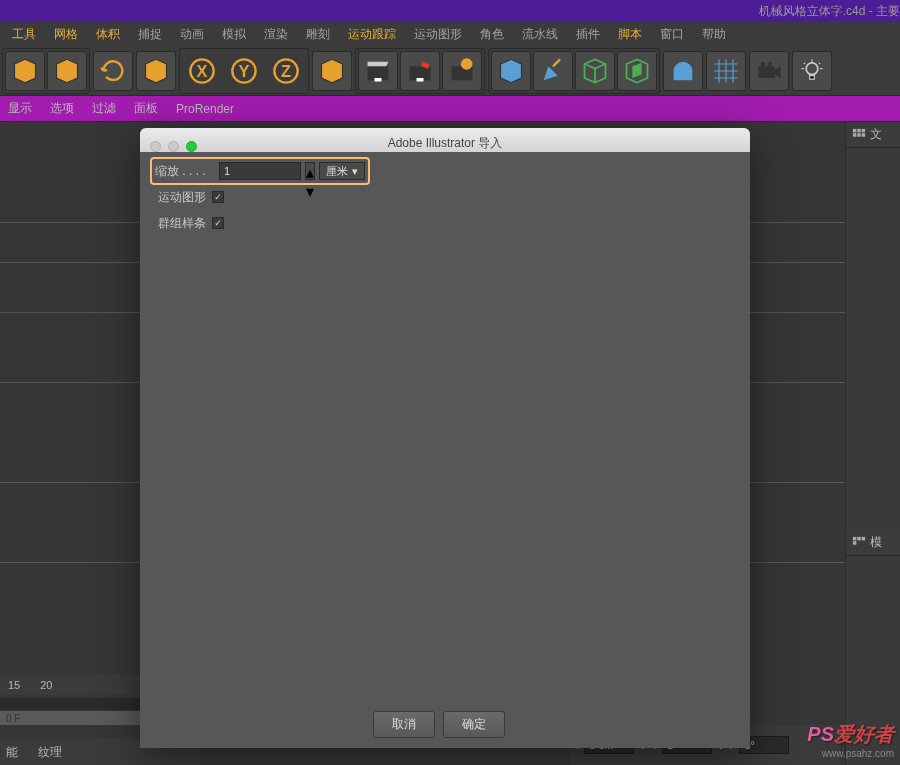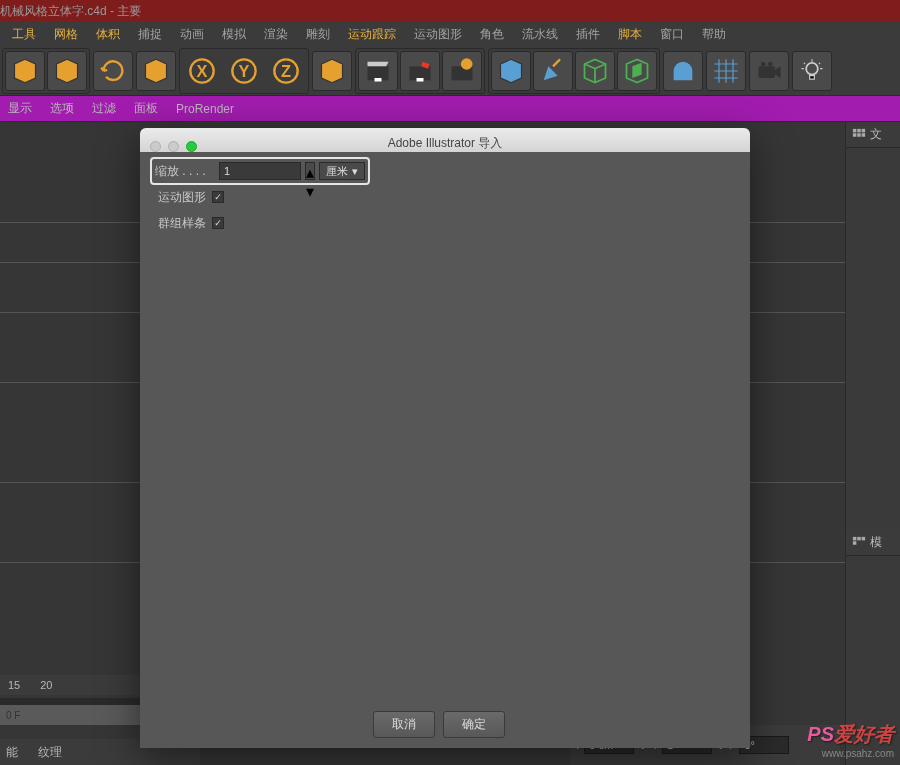--- a/index.html
+++ b/index.html
@@ -1,18 +1,18 @@
 <!DOCTYPE html>
 <html><head>
   <meta charset="utf-8">
   <style>
     * { margin: 0; padding: 0; box-sizing: border-box; font-family: "Microsoft YaHei", Arial, sans-serif; }
     body { width: 900px; height: 765px; background: #3b3b3b; overflow: hidden; position: relative; }
     
-    .title-bar { height: 22px; background: #7f1d1d; color: #999; font-size: 12px; text-align: left; line-height: 22px; }
+    .title-bar { height: 22px; background: #4c1d95; color: #999; font-size: 12px; text-align: right; line-height: 22px; }
     
     .menu-bar { height: 24px; background: #3b3b3b; display: flex; align-items: center; padding-left: 4px; gap: 2px; }
     .menu-item { color: #a3a3a3; font-size: 12px; padding: 3px 8px; cursor: pointer; }
     .menu-item.highlight { color: #e6b040; }
     
     .toolbar { height: 50px; background: #3b3b3b; display: flex; align-items: center; padding: 4px 2px; gap: 3px; border-bottom: 1px solid #2a2a2a; }
     .tool-group { display: flex; gap: 2px; border: 1px solid #2a2a2a; padding: 2px; border-radius: 3px; }
     .tool-btn { width: 40px; height: 40px; background: #4a4a4a; border: 1px solid #2a2a2a; border-radius: 3px; display: flex; align-items: center; justify-content: center; cursor: pointer; position: relative; }
     .tool-btn.no-bg { background: transparent; border: none; }
     .tool-btn svg { width: 28px; height: 28px; }
@@ -26,21 +26,21 @@
     .grid-h { height: 1px; width: 100%; }
     
     .right-panel { width: 55px; background: #3a3a3a; border-left: 1px solid #2a2a2a; }
     .rp-section { height: 26px; background: #3b3b3b; display: flex; align-items: center; padding-left: 6px; border-bottom: 1px solid #2a2a2a; }
     .rp-icon { width: 14px; height: 14px; margin-right: 4px; }
     .rp-label { color: #b8b8b8; font-size: 12px; }
     
     .timeline { position: absolute; bottom: 70px; left: 0; width: 200px; height: 20px; background: #3b3b3b; display: flex; align-items: center; padding-left: 8px; gap: 20px; }
     .tl-num { color: #b8b8b8; font-size: 11px; }
     .tl-ruler { position: absolute; bottom: 55px; left: 0; width: 200px; height: 12px; background: #2a2a2a; }
-    .tl-slider { position: absolute; bottom: 40px; left: 0; width: 200px; height: 20px; background: #5a5a5a; display: flex; align-items: center; justify-content: space-between; padding: 0 6px; }
+    .tl-slider { position: absolute; bottom: 40px; left: 0; width: 200px; height: 14px; background: #5a5a5a; display: flex; align-items: center; justify-content: space-between; padding: 0 6px; }
     .tl-val { color: #333; font-size: 10px; }
     
     .bottom-tabs { position: absolute; bottom: 0; left: 0; width: 200px; height: 26px; background: #3b3b3b; display: flex; align-items: center; padding-left: 6px; gap: 20px; }
     .bottom-tab { color: #b8b8b8; font-size: 12px; cursor: pointer; }
     
     .coords-bar { position: absolute; bottom: 0; left: 570px; right: 60px; height: 40px; background: #3b3b3b; display: flex; align-items: center; gap: 4px; padding: 2px 4px; }
     .coord-group { display: flex; align-items: center; gap: 3px; }
     .coord-label { color: #aaa; font-size: 11px; }
     .coord-field { background: #2a2a2a; border: 1px solid #1a1a1a; color: #b8b8b8; font-size: 11px; padding: 2px 4px; width: 50px; height: 18px; }
     
@@ -54,21 +54,21 @@
     .tl-max { background: #27c93f; border: 1px solid #1aaa2b; }
     .dialog-title { position: absolute; left: 0; right: 0; text-align: center; color: #444; font-size: 12px; pointer-events: none; }
     
     .dialog-body { padding: 8px 10px; }
     .field-row { display: flex; align-items: center; gap: 6px; height: 22px; margin-bottom: 4px; }
     .field-label { color: #c8c8c8; font-size: 12px; width: 60px; }
     .field-input { background: #3a3a3a; border: 1px solid #2a2a2a; color: #ddd; font-size: 11px; padding: 2px 4px; width: 82px; height: 18px; }
     .spinner { width: 10px; height: 18px; background: #4a4a4a; border: 1px solid #2a2a2a; display: flex; flex-direction: column; }
     .spin-up, .spin-down { flex: 1; display: flex; align-items: center; justify-content: center; cursor: pointer; }
     .unit-dd { background: #4a4a4a; border: 1px solid #2a2a2a; color: #ddd; font-size: 11px; padding: 2px 6px; height: 18px; display: flex; align-items: center; gap: 4px; cursor: pointer; }
-    .highlight-box { border: 2px solid #e5e5e5; border-radius: 4px; padding: 3px; display: inline-flex; align-items: center; gap: 4px; }
+    .highlight-box { border: 2px solid #fdba74; border-radius: 4px; padding: 3px; display: inline-flex; align-items: center; gap: 4px; }
     .checkbox { width: 12px; height: 12px; background: #3a3a3a; border: 1px solid #2a2a2a; display: flex; align-items: center; justify-content: center; cursor: pointer; }
     .check-mark { color: #ddd; font-size: 9px; }
     
     .dialog-footer { position: absolute; bottom: 10px; left: 0; right: 12px; display: flex; justify-content: center; gap: 8px; }
     .dlg-btn { background: linear-gradient(#6a6a6a, #585858); border: 1px solid #3a3a3a; color: #ddd; font-size: 12px; padding: 4px 18px; border-radius: 3px; cursor: pointer; }
     
     .watermark { position: absolute; bottom: 6px; right: 6px; text-align: right; }
     .wm-main { color: #e85a9e; font-size: 20px; font-style: italic; font-weight: bold; text-shadow: 1px 1px 2px rgba(0,0,0,0.5); }
     .wm-main .cn { color: #c44; }
     .wm-sub { color: #888; font-size: 10px; }

